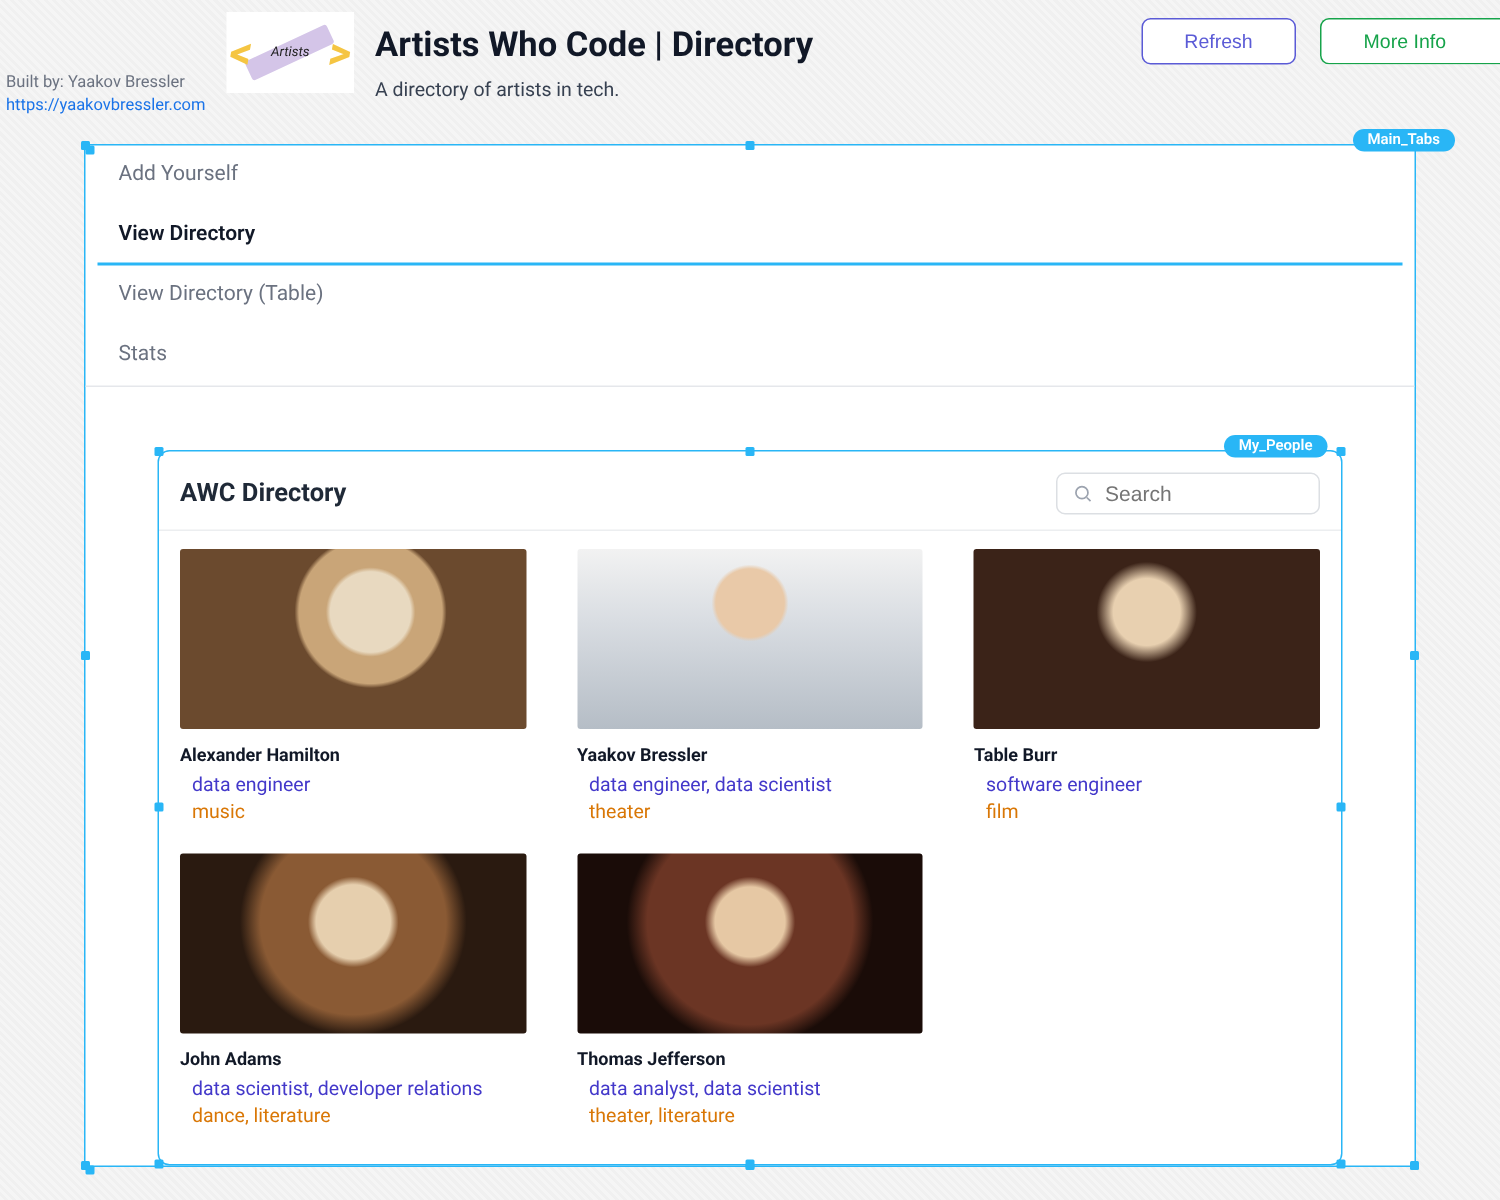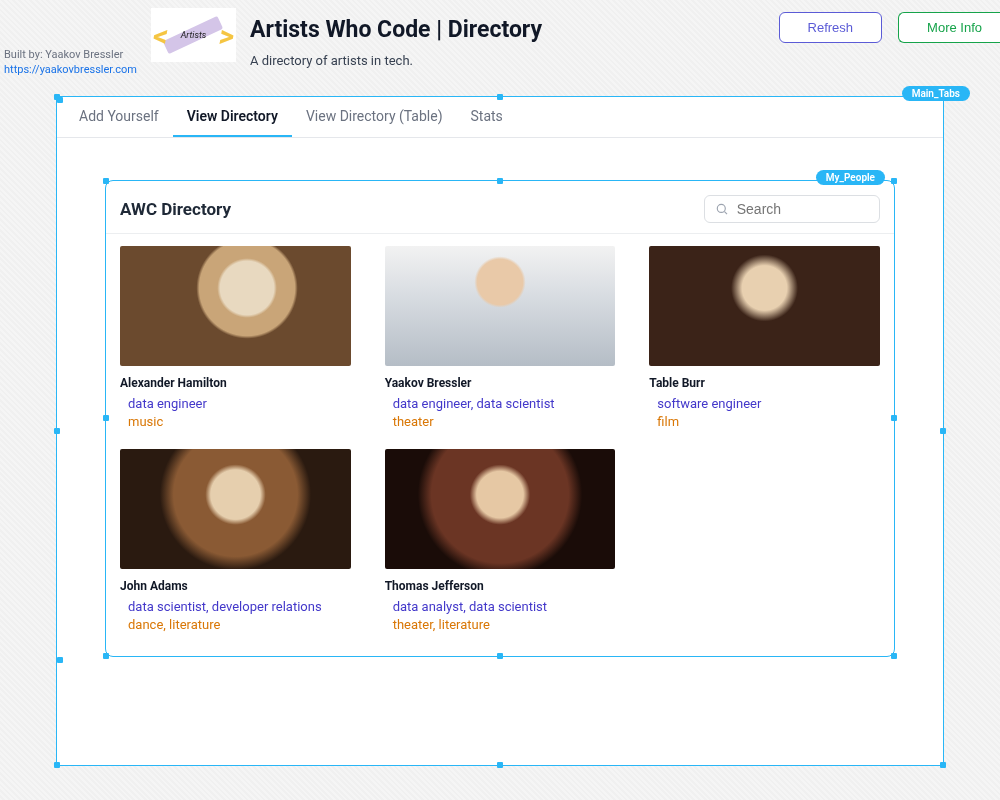--- a/index.html
+++ b/index.html
@@ -62,21 +62,21 @@
 }
 .header-buttons { display: flex; gap: 16px; padding-top: 4px; padding-right: 0; }
 .btn {
   padding: 7px 28px;
   font-size: 13px;
   border-radius: 6px;
   background: #fff;
   cursor: pointer;
 }
 .btn-refresh { border: 1px solid #5b5bd6; color: #5b5bd6; }
-.btn-info { border: 1px solid #16a34a; color: #16a34a; border-right: none; border-radius: 6px 0 0 6px; padding-right: 18px;}
+.btn-info { border: 1px solid #16a34a; color: #16a34a; border-right: none; border-radius: 6px 0 0 6px; padding-right: 36px;}
 .main-tabs-wrap {
   margin: 12px 56px 0 56px;
   position: relative;
 }
 .badge {
   position: absolute;
   background: #29b6f6;
   color: #fff;
   font-size: 10px;
   font-weight: 600;
@@ -102,20 +102,21 @@
 .tabs-box .dot-bl { bottom: -3px; left: -3px; }
 .tabs-box .dot-br { bottom: -3px; right: -3px; }
 .tabs-box .dot-mt { top: -3px; left: 50%; margin-left:-3px; }
 .tabs-box .dot-mb { bottom: -3px; left: 50%; margin-left:-3px; }
 .tabs-box .dot-ml { left: -3px; top: 50%; margin-top:-3px; }
 .tabs-box .dot-mr { right: -3px; top: 50%; margin-top:-3px; }
 .tabbar {
   display: flex;
   border-bottom: 1px solid #e5e7eb;
   padding: 0 8px;
+  flex-direction: column;
 }
 .tab {
   padding: 11px 14px;
   font-size: 14px;
   color: #6b7280;
   cursor: pointer;
   border-bottom: 2px solid transparent;
 }
 .tab.active { color: #111827; font-weight: 600; border-bottom-color: #29b6f6; }
 .directory-wrap {

